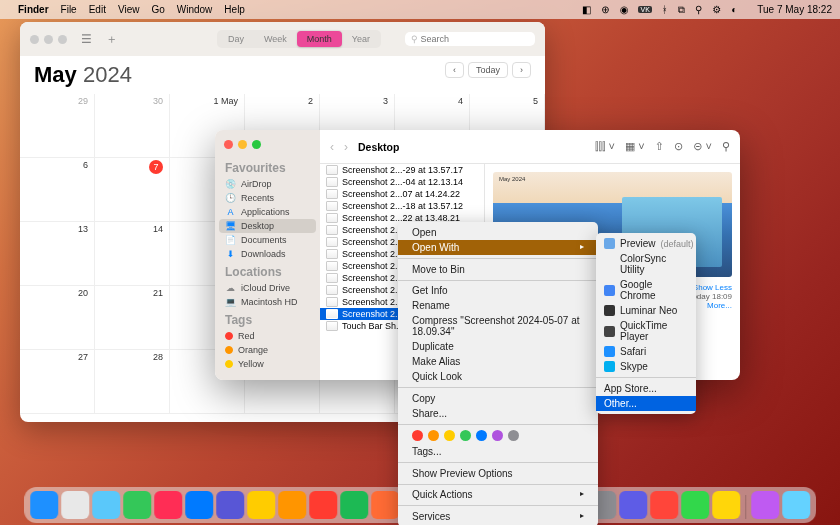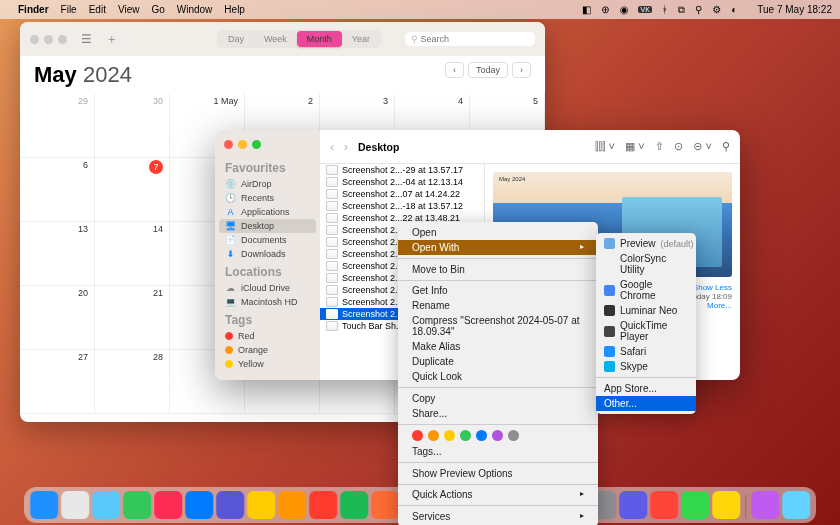--- a/index.html
+++ b/index.html
@@ -346,24 +346,24 @@
     <div class="cm-item">
       <span>Get Info</span>
     </div>
     <div class="cm-item">
       <span>Rename</span>
     </div>
     <div class="cm-item">
       <span>Compress "Screenshot 2024-05-07 at 18.09.34"</span>
     </div>
     <div class="cm-item">
+      <span>Duplicate</span>
+    </div>
+    <div class="cm-item">
       <span>Make Alias</span>
-    </div>
-    <div class="cm-item">
-      <span>Duplicate</span>
     </div>
     <div class="cm-item">
       <span>Quick Look</span>
     </div>
     <div class="cm-sep"></div>
     <div class="cm-item">
       <span>Copy</span>
     </div>
     <div class="cm-item">
       <span>Share...</span>

